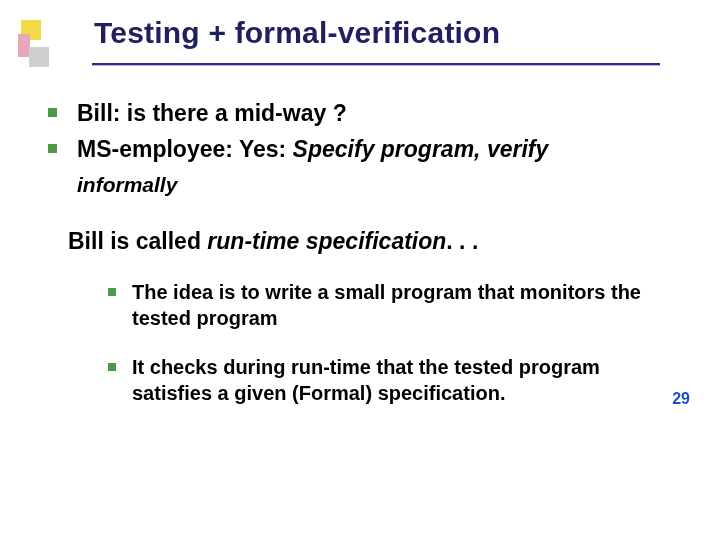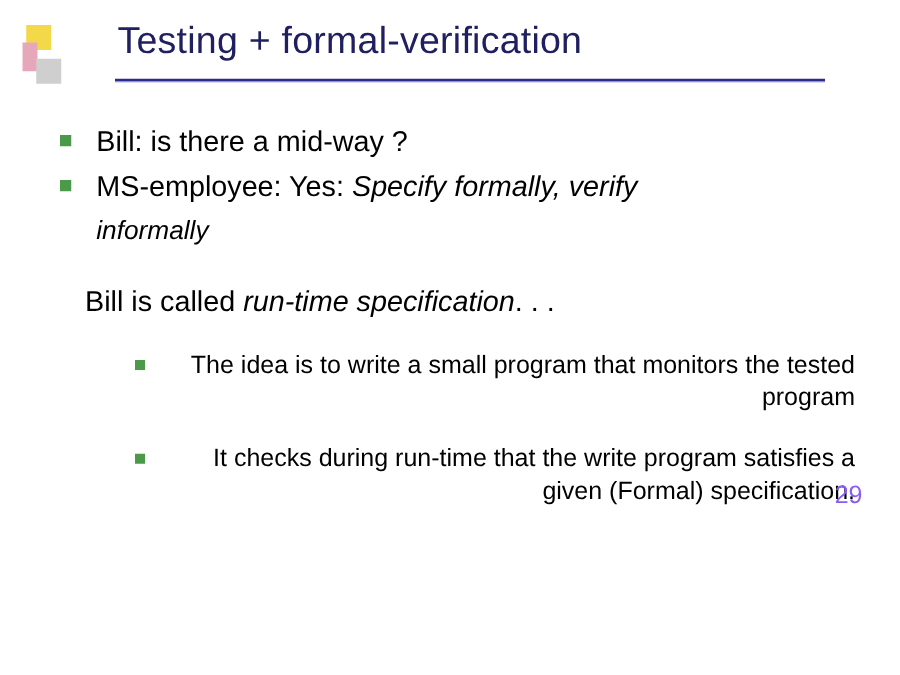--- a/index.html
+++ b/index.html
@@ -9,20 +9,21 @@
     height: 540px;
     background: #ffffff;
     font-family: Verdana, Geneva, sans-serif;
     overflow: hidden;
   }
   .slide {
     position: relative;
     width: 720px;
     height: 432px;
     box-sizing: border-box;
+    font-weight: bold;
   }
   .deco-left {
     position: absolute;
     left: 18px;
     top: 20px;
     width: 34px;
   }
   .deco-left .yellow {
     position: absolute;
     left: 3px;
@@ -61,21 +62,21 @@
     left: 94px;
     top: 16px;
     font-size: 30px;
     color: #202060;
     letter-spacing: 0.2px;
   }
   .content {
     position: absolute;
     left: 48px;
     top: 98px;
-    right: 36px;
+    right: 48px;
   }
   .b1 {
     display: flex;
     align-items: flex-start;
     margin-bottom: 6px;
     font-size: 23px;
     line-height: 1.32;
     color: #000;
   }
   .b1 .sq {
@@ -101,38 +102,37 @@
     margin-top: 28px;
     margin-bottom: 14px;
   }
   .b2 {
     display: flex;
     align-items: flex-start;
     margin-left: 60px;
     margin-top: 22px;
     font-size: 20px;
     line-height: 1.32;
-    text-align: right;
   }
   .b2 .sq {
     width: 8px;
     height: 8px;
     background: #4a9a4a;
     margin-top: 9px;
     margin-right: 16px;
     flex-shrink: 0;
   }
   .b2 .txt { flex: 1; }
   .ital { font-style: italic; }
   .pagenum {
     position: absolute;
     right: 30px;
     bottom: 24px;
-    font-size: 20px;
-    color: #8b5cf6;
+    font-size: 16px;
+    color: #1d4ed8;
   }
 </style>
 </head>
 <body>
 
 <div class="slide">
 
   <div class="deco-left">
     <div class="yellow"></div>
     <div class="pink"></div>
@@ -145,36 +145,36 @@
   <div class="content">
 
     <div class="b1">
       <div class="sq"></div>
       <div class="txt">Bill: is there a mid-way ?</div>
     </div>
 
     <div class="b1">
       <div class="sq"></div>
       <div class="txt">
-        <span>MS-employee: Yes: </span><span class="ital">Specify formally, verify</span>
+        <span>MS-employee: Yes: </span><span class="ital">Specify program, verify</span>
       </div>
     </div>
     <div class="indent-continue">informally</div>
 
     <div class="mid">
       <span>Bill is called </span><span class="ital">run-time specification</span><span>. . .</span>
     </div>
 
     <div class="b2">
       <div class="sq"></div>
       <div class="txt">The idea is to write a small program that monitors the tested program</div>
     </div>
 
     <div class="b2">
       <div class="sq"></div>
-      <div class="txt">It checks during run-time that the write program satisfies a given (Formal) specification.</div>
+      <div class="txt">It checks during run-time that the tested program satisfies a given (Formal) specification.</div>
     </div>
 
   </div>
 
   <div class="pagenum">29</div>
 
 </div>
 
 </body></html>

